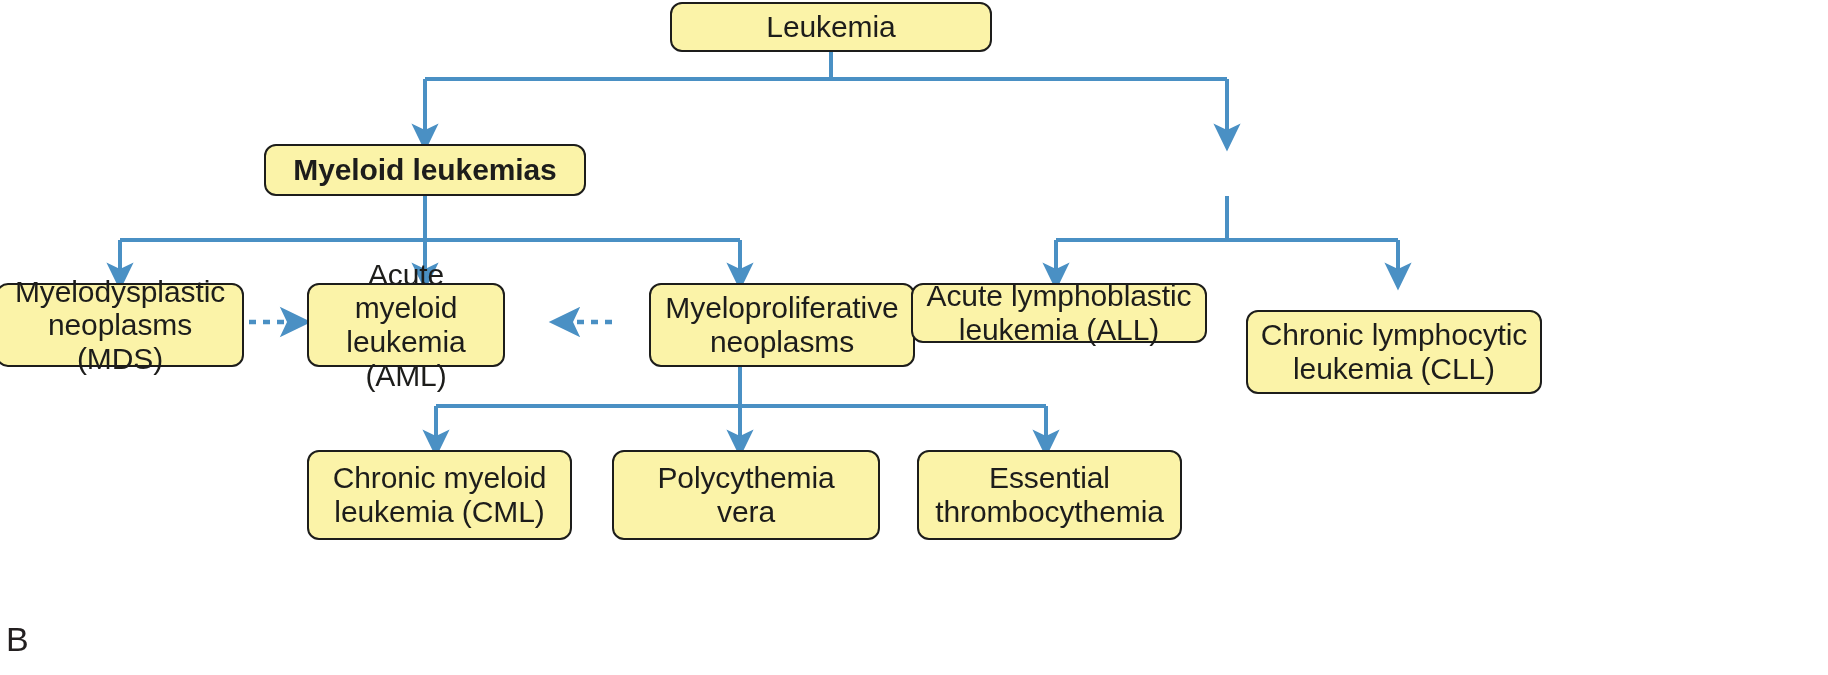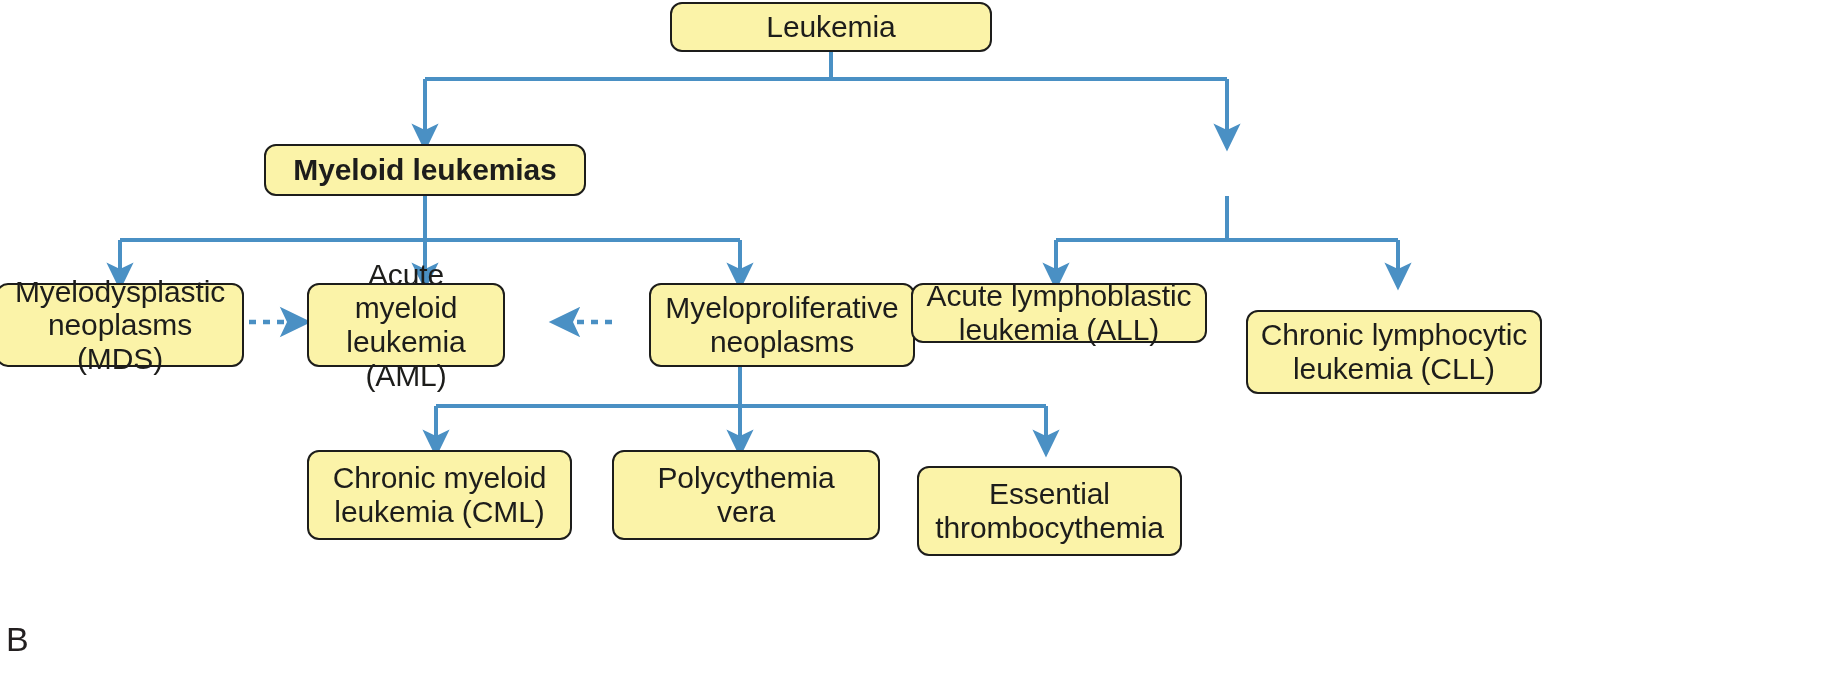--- a/index.html
+++ b/index.html
@@ -146,20 +146,20 @@
   <div class="node" style="left:307px; top:450px; width:265px; height:90px;">
     <span class="lbl">Chronic myeloid
 leukemia (CML)</span>
   </div>
 
   <div class="node" style="left:612px; top:450px; width:268px; height:90px;">
     <span class="lbl">Polycythemia
 vera</span>
   </div>
 
-  <div class="node" style="left:917px; top:466px; width:265px; height:90px;">
+  <div class="node" style="left:917px; top:450px; width:265px; height:90px;">
     <span class="lbl">Essential
 thrombocythemia</span>
   </div>
 
   <div class="panel-letter" style="left:6px; top:620px;">B</div>
 
 </div>
 
 </body></html>

